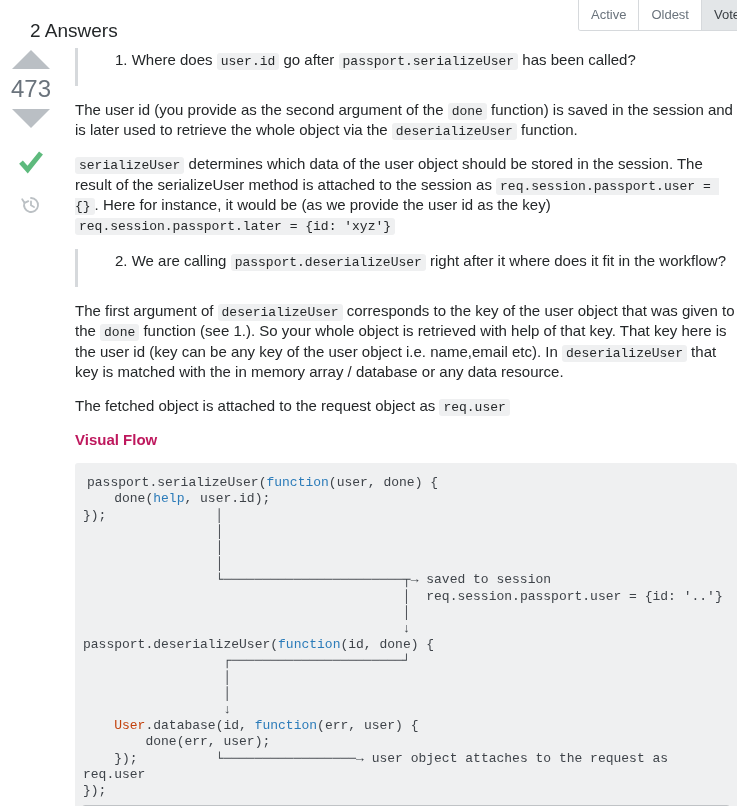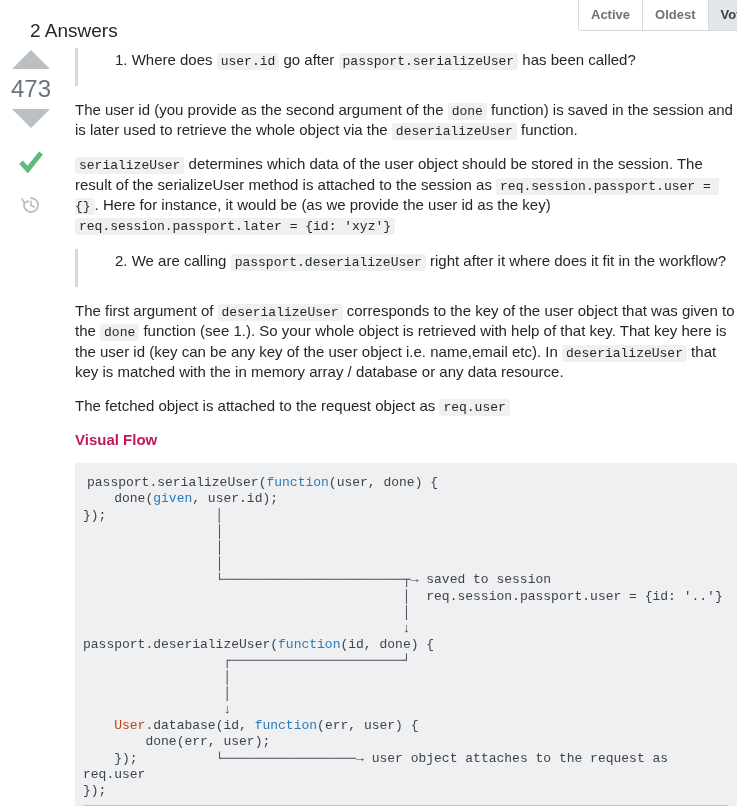--- a/index.html
+++ b/index.html
@@ -48,21 +48,20 @@
   .tab {
     display: flex;
     align-items: center;
     justify-content: center;
     padding: 0 12px;
     font-size: 13px;
     color: #6a737c;
     border-right: 1px solid #d6d9dc;
     white-space: nowrap;
     background: #fff;
-    font-weight: bold;
   }
   .tab:last-child { border-right: none; }
   .tab.selected {
     background: #e3e6e8;
     color: #3b4045;
   }
 
   
   .answer {
     display: flex;
@@ -232,21 +231,21 @@
       </blockquote>
 
       <p><span>The first argument of </span><code>deserializeUser</code><span> corresponds to the key of the user object that was given to the </span><code>done</code><span> function (see 1.). So your whole object is retrieved with help of that key. That key here is the user id (key can be any key of the user object i.e. name,email etc). In </span><code>deserializeUser</code><span> that key is matched with the in memory array / database or any data resource.</span></p>
 
       <p><span>The fetched object is attached to the request object as </span><code>req.user</code></p>
 
       <h2 class="section-title">Visual Flow</h2>
 
       <div class="codeblock">
         <pre><code id="code-target"><span class="tok-plain">passport.serializeUser(</span><span class="tok-kw">function</span><span class="tok-plain">(user, done) {</span>
-<span class="tok-plain">    done(</span><span class="tok-kw">given</span><span class="tok-plain">, user.id);</span>
+<span class="tok-plain">    done(</span><span class="tok-kw">help</span><span class="tok-plain">, user.id);</span>
 <span class="tok-plain">});              │</span>
 <span class="tok-plain">                 │</span>
 <span class="tok-plain">                 │</span>
 <span class="tok-plain">                 │</span>
 <span class="tok-plain">                 └───────────────────────┬→ saved to session</span>
 <span class="tok-plain">                                         │  req.session.passport.user = {id: '..'}</span>
 <span class="tok-plain">                                         │</span>
 <span class="tok-plain">                                         ↓</span>
 <span class="tok-plain">passport.deserializeUser(</span><span class="tok-kw">function</span><span class="tok-plain">(id, done) {</span>
 <span class="tok-plain">                  ┌──────────────────────┘</span>

